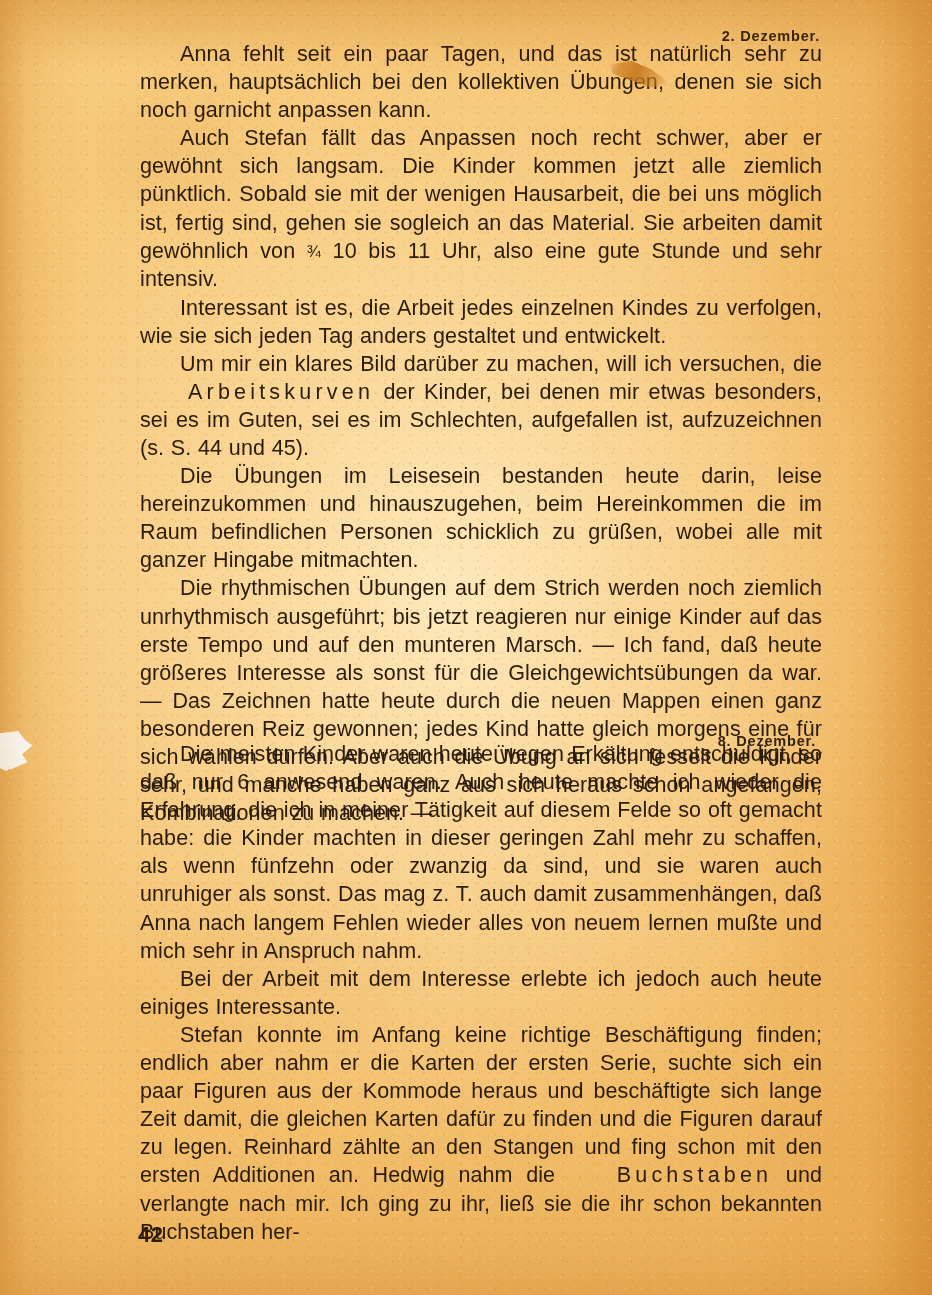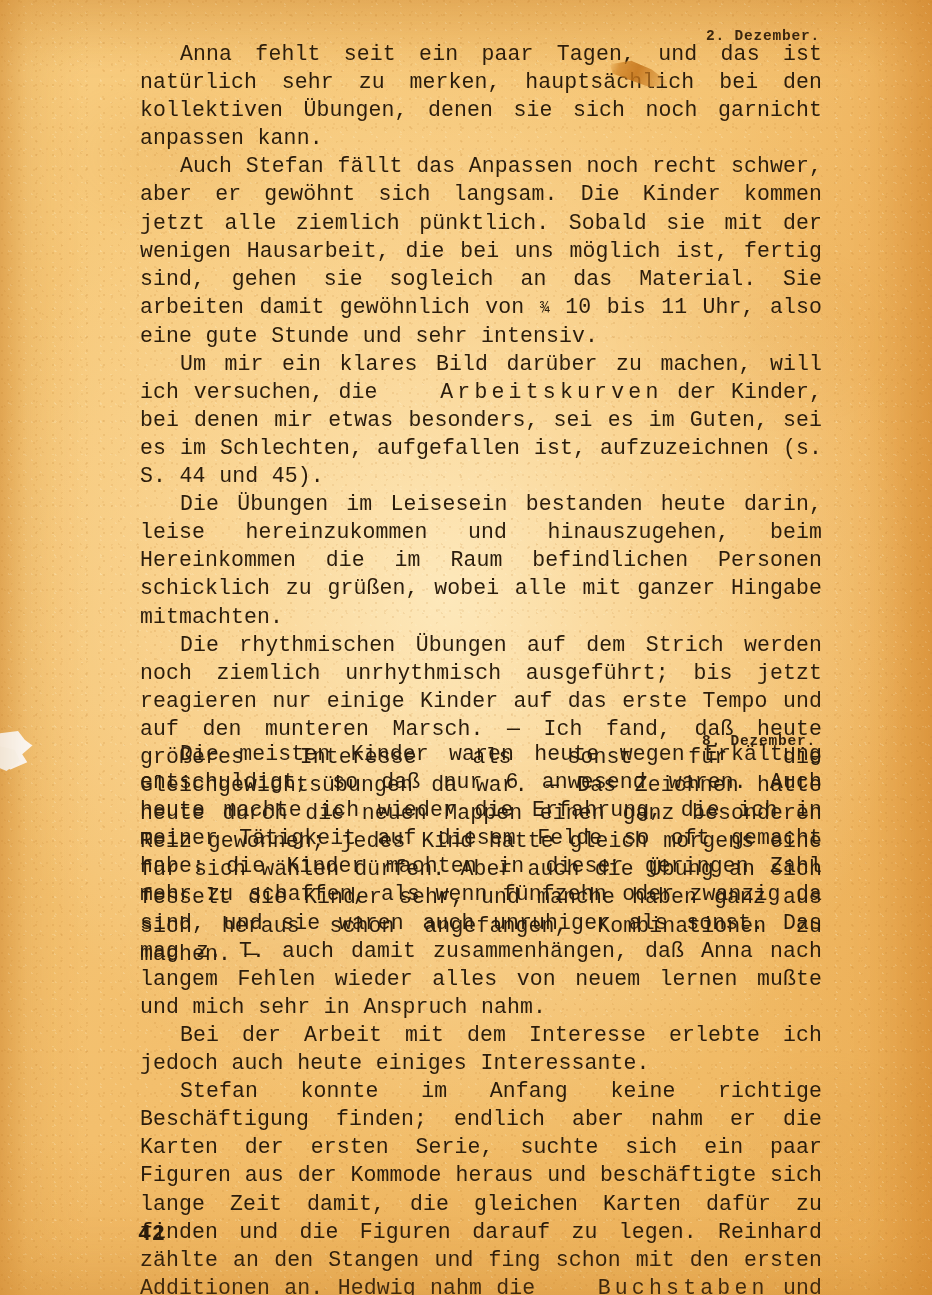--- a/index.html
+++ b/index.html
@@ -27,21 +27,21 @@
         rgba(255,255,255,0.00) 90px,
         rgba(255,255,255,0.00) 78%,
         rgba(226,150,56,0.26) 93%,
         rgba(214,132,40,0.55) 100%),
       linear-gradient(to bottom,
         rgba(214,142,54,0.30) 0px,
         rgba(255,255,255,0.00) 70px,
         rgba(255,255,255,0.00) 88%,
         rgba(222,150,58,0.30) 100%),
       linear-gradient(135deg, #f8cd80 0%, #f3bf6d 55%, #efb862 100%);
-    font-family: Liberation Mono, monospace;
+    font-family: Liberation Sans, sans-serif;
     color: #2b1d0d;
   }
 
   
   .grain {
     position: absolute;
     inset: 0;
     pointer-events: none;
     opacity: .5;
     background-image:
@@ -188,20 +188,21 @@
   <div class="blotch"></div>
   <div class="grain"></div>
 
   <div class="content">
 
     <div class="date-line date-2">2. Dezember.</div>
 
     <div class="body-block" id="block-1">
       <p>Anna fehlt seit ein paar Tagen, und das ist natürlich sehr zu merken, hauptsächlich bei den kollektiven Übungen, denen sie sich noch garnicht anpassen kann.</p>
       <p><span>Auch Stefan fällt das Anpassen noch recht schwer, aber er gewöhnt sich langsam. Die Kinder kommen jetzt alle ziemlich pünktlich. Sobald sie mit der wenigen Hausarbeit, die bei uns möglich ist, fertig sind, gehen sie sogleich an das Material. Sie arbeiten damit gewöhnlich von </span><span class="frac">¾</span><span> 10 bis 11 Uhr, also eine gute Stunde und sehr intensiv.</span></p>
+      <p>Interessant ist es, die Arbeit jedes einzelnen Kindes zu verfolgen, wie sie sich jeden Tag anders gestaltet und entwickelt.</p>
       <p><span>Um mir ein klares Bild darüber zu machen, will ich versuchen, die </span><span class="spaced">Arbeitskurven</span><span> der Kinder, bei denen mir etwas besonders, sei es im Guten, sei es im Schlechten, aufgefallen ist, aufzuzeichnen (s. S. 44 und 45).</span></p>
       <p>Die Übungen im Leisesein bestanden heute darin, leise hereinzukommen und hinauszugehen, beim Hereinkommen die im Raum befindlichen Personen schicklich zu grüßen, wobei alle mit ganzer Hingabe mitmachten.</p>
       <p>Die rhythmischen Übungen auf dem Strich werden noch ziemlich unrhythmisch ausgeführt; bis jetzt reagieren nur einige Kinder auf das erste Tempo und auf den munteren Marsch. — Ich fand, daß heute größeres Interesse als sonst für die Gleichgewichtsübungen da war. — Das Zeichnen hatte heute durch die neuen Mappen einen ganz besonderen Reiz gewonnen; jedes Kind hatte gleich morgens eine für sich wählen dürfen. Aber auch die Übung an sich fesselt die Kinder sehr, und manche haben ganz aus sich heraus schon angefangen, Kombinationen zu machen. —</p>
     </div>
 
     <div class="date-line date-6">8. Dezember.</div>
 
     <div class="body-block" id="block-2">
       <p>Die meisten Kinder waren heute wegen Erkältung entschuldigt, so daß nur 6 anwesend waren. Auch heute machte ich wieder die Erfahrung, die ich in meiner Tätigkeit auf diesem Felde so oft gemacht habe: die Kinder machten in dieser geringen Zahl mehr zu schaffen, als wenn fünfzehn oder zwanzig da sind, und sie waren auch unruhiger als sonst. Das mag z. T. auch damit zusammenhängen, daß Anna nach langem Fehlen wieder alles von neuem lernen mußte und mich sehr in Anspruch nahm.</p>
       <p>Bei der Arbeit mit dem Interesse erlebte ich jedoch auch heute einiges Interessante.</p>

